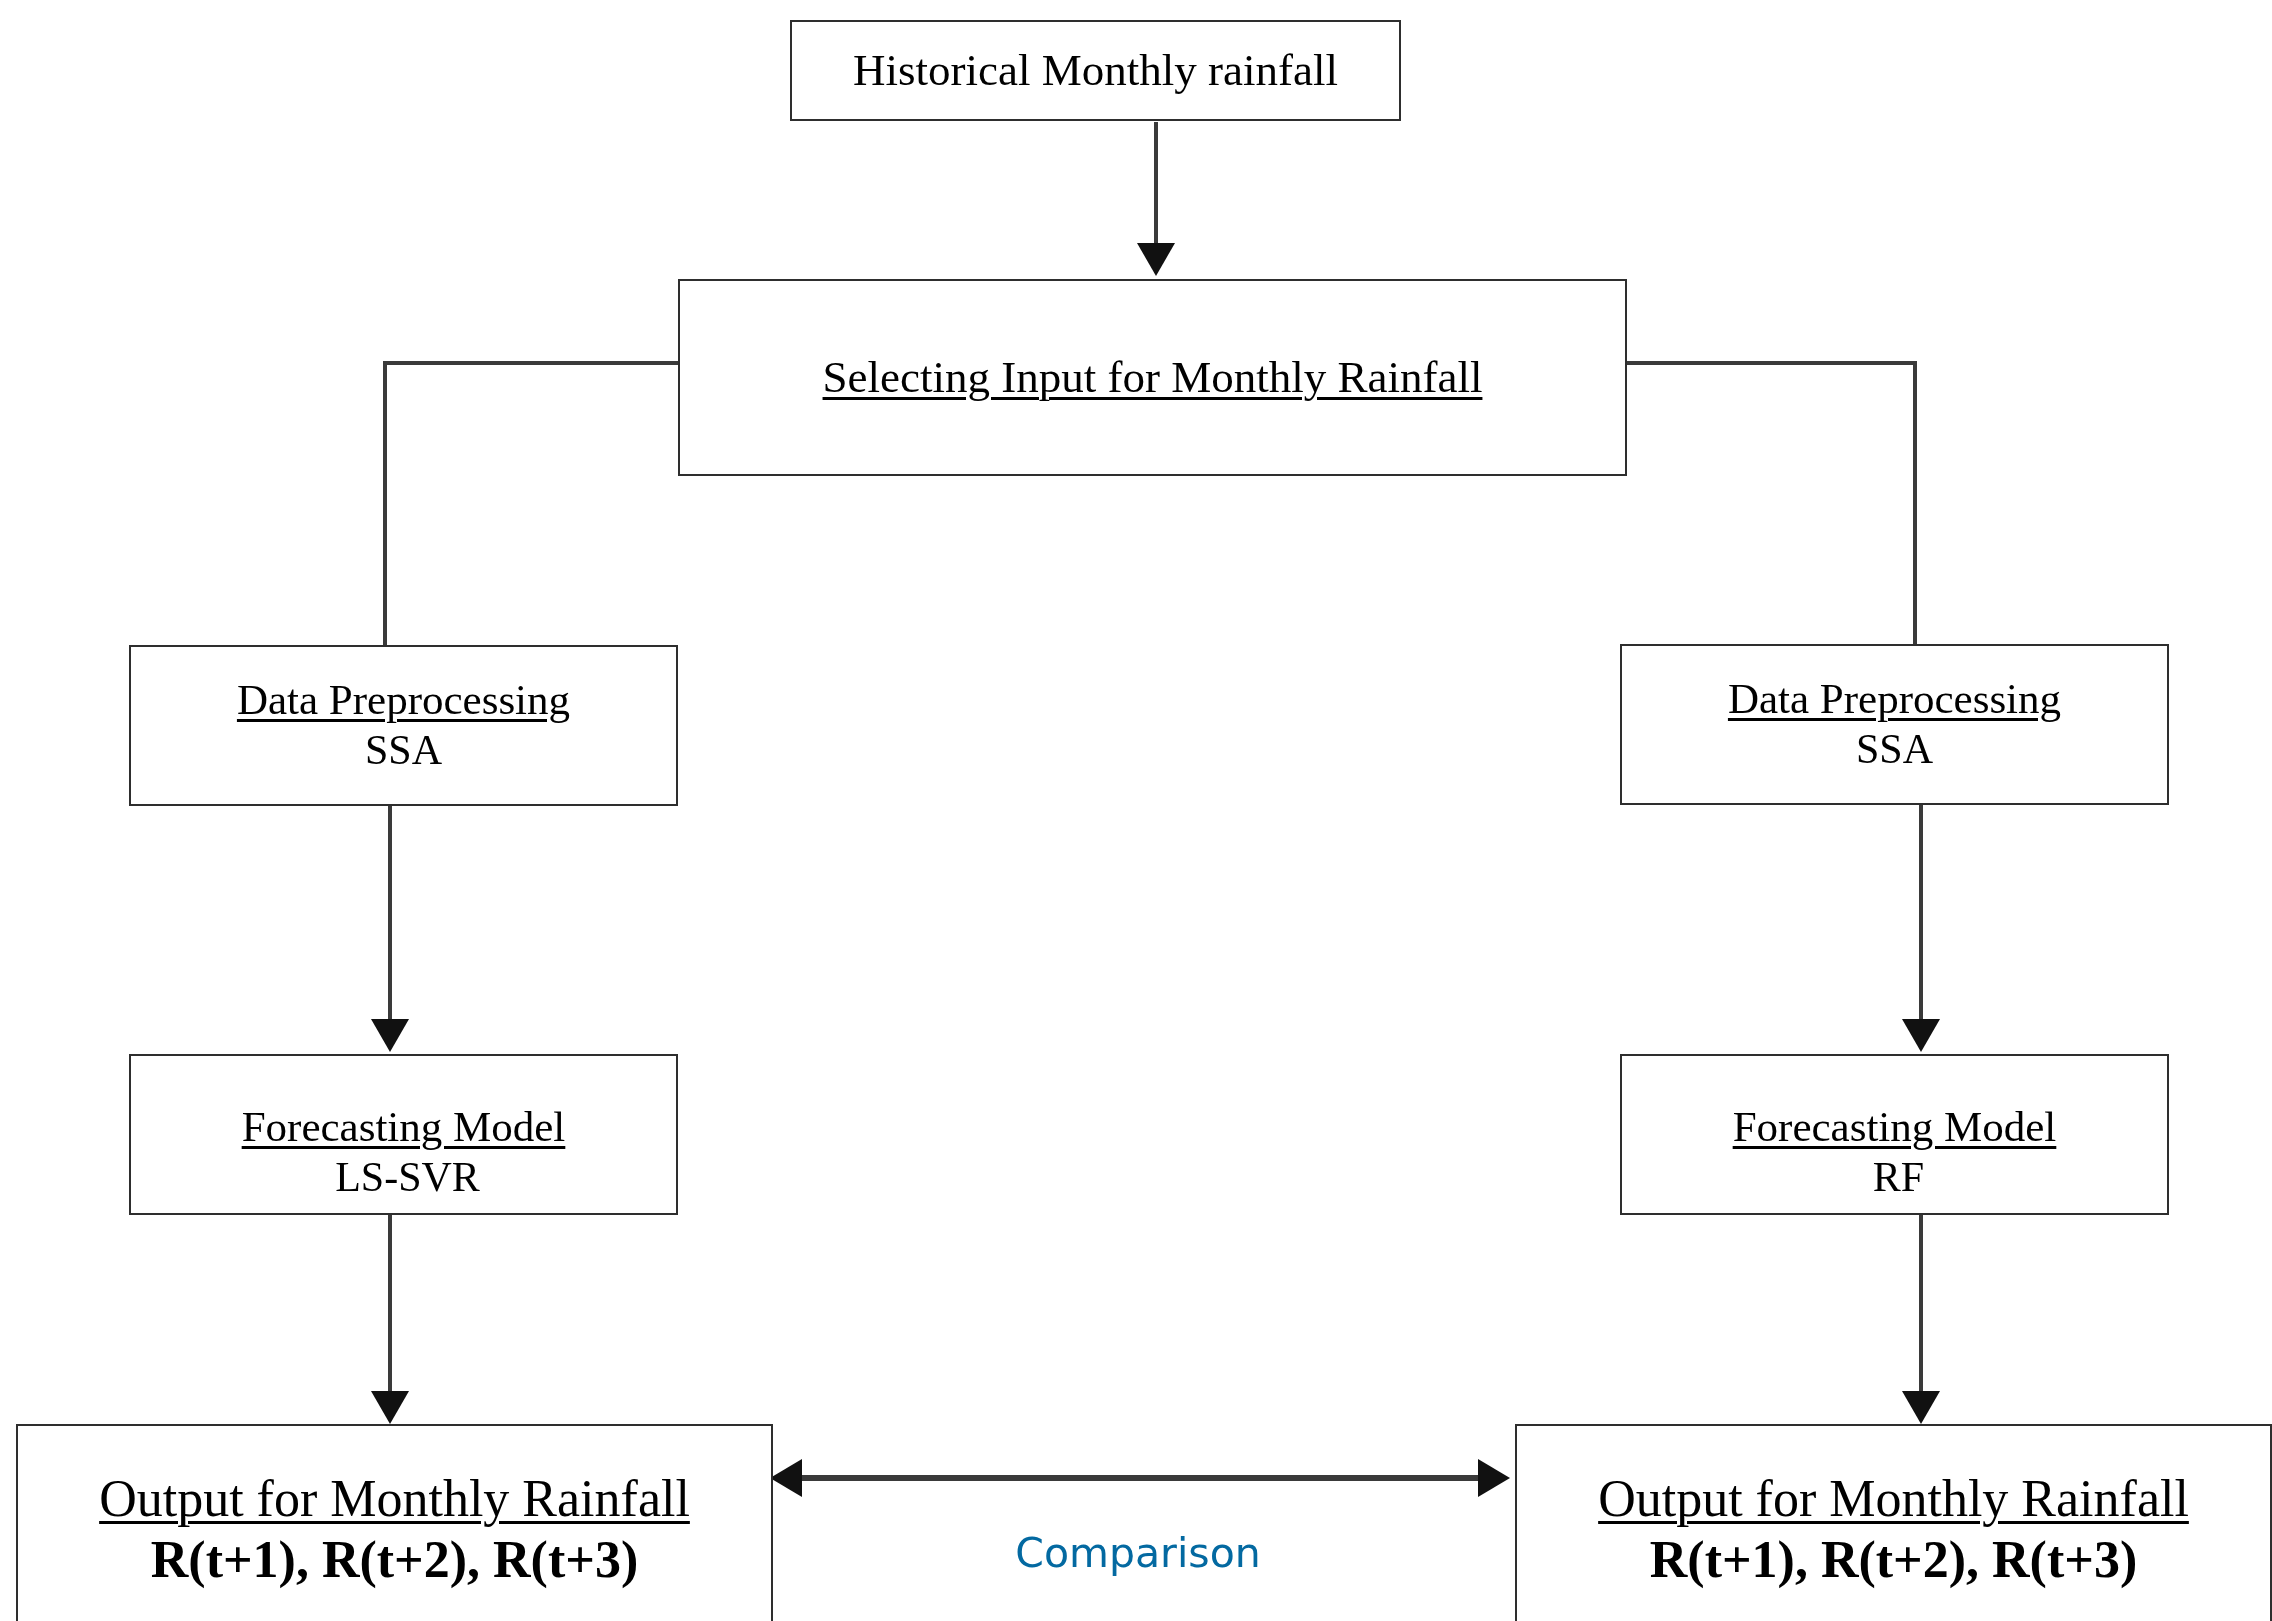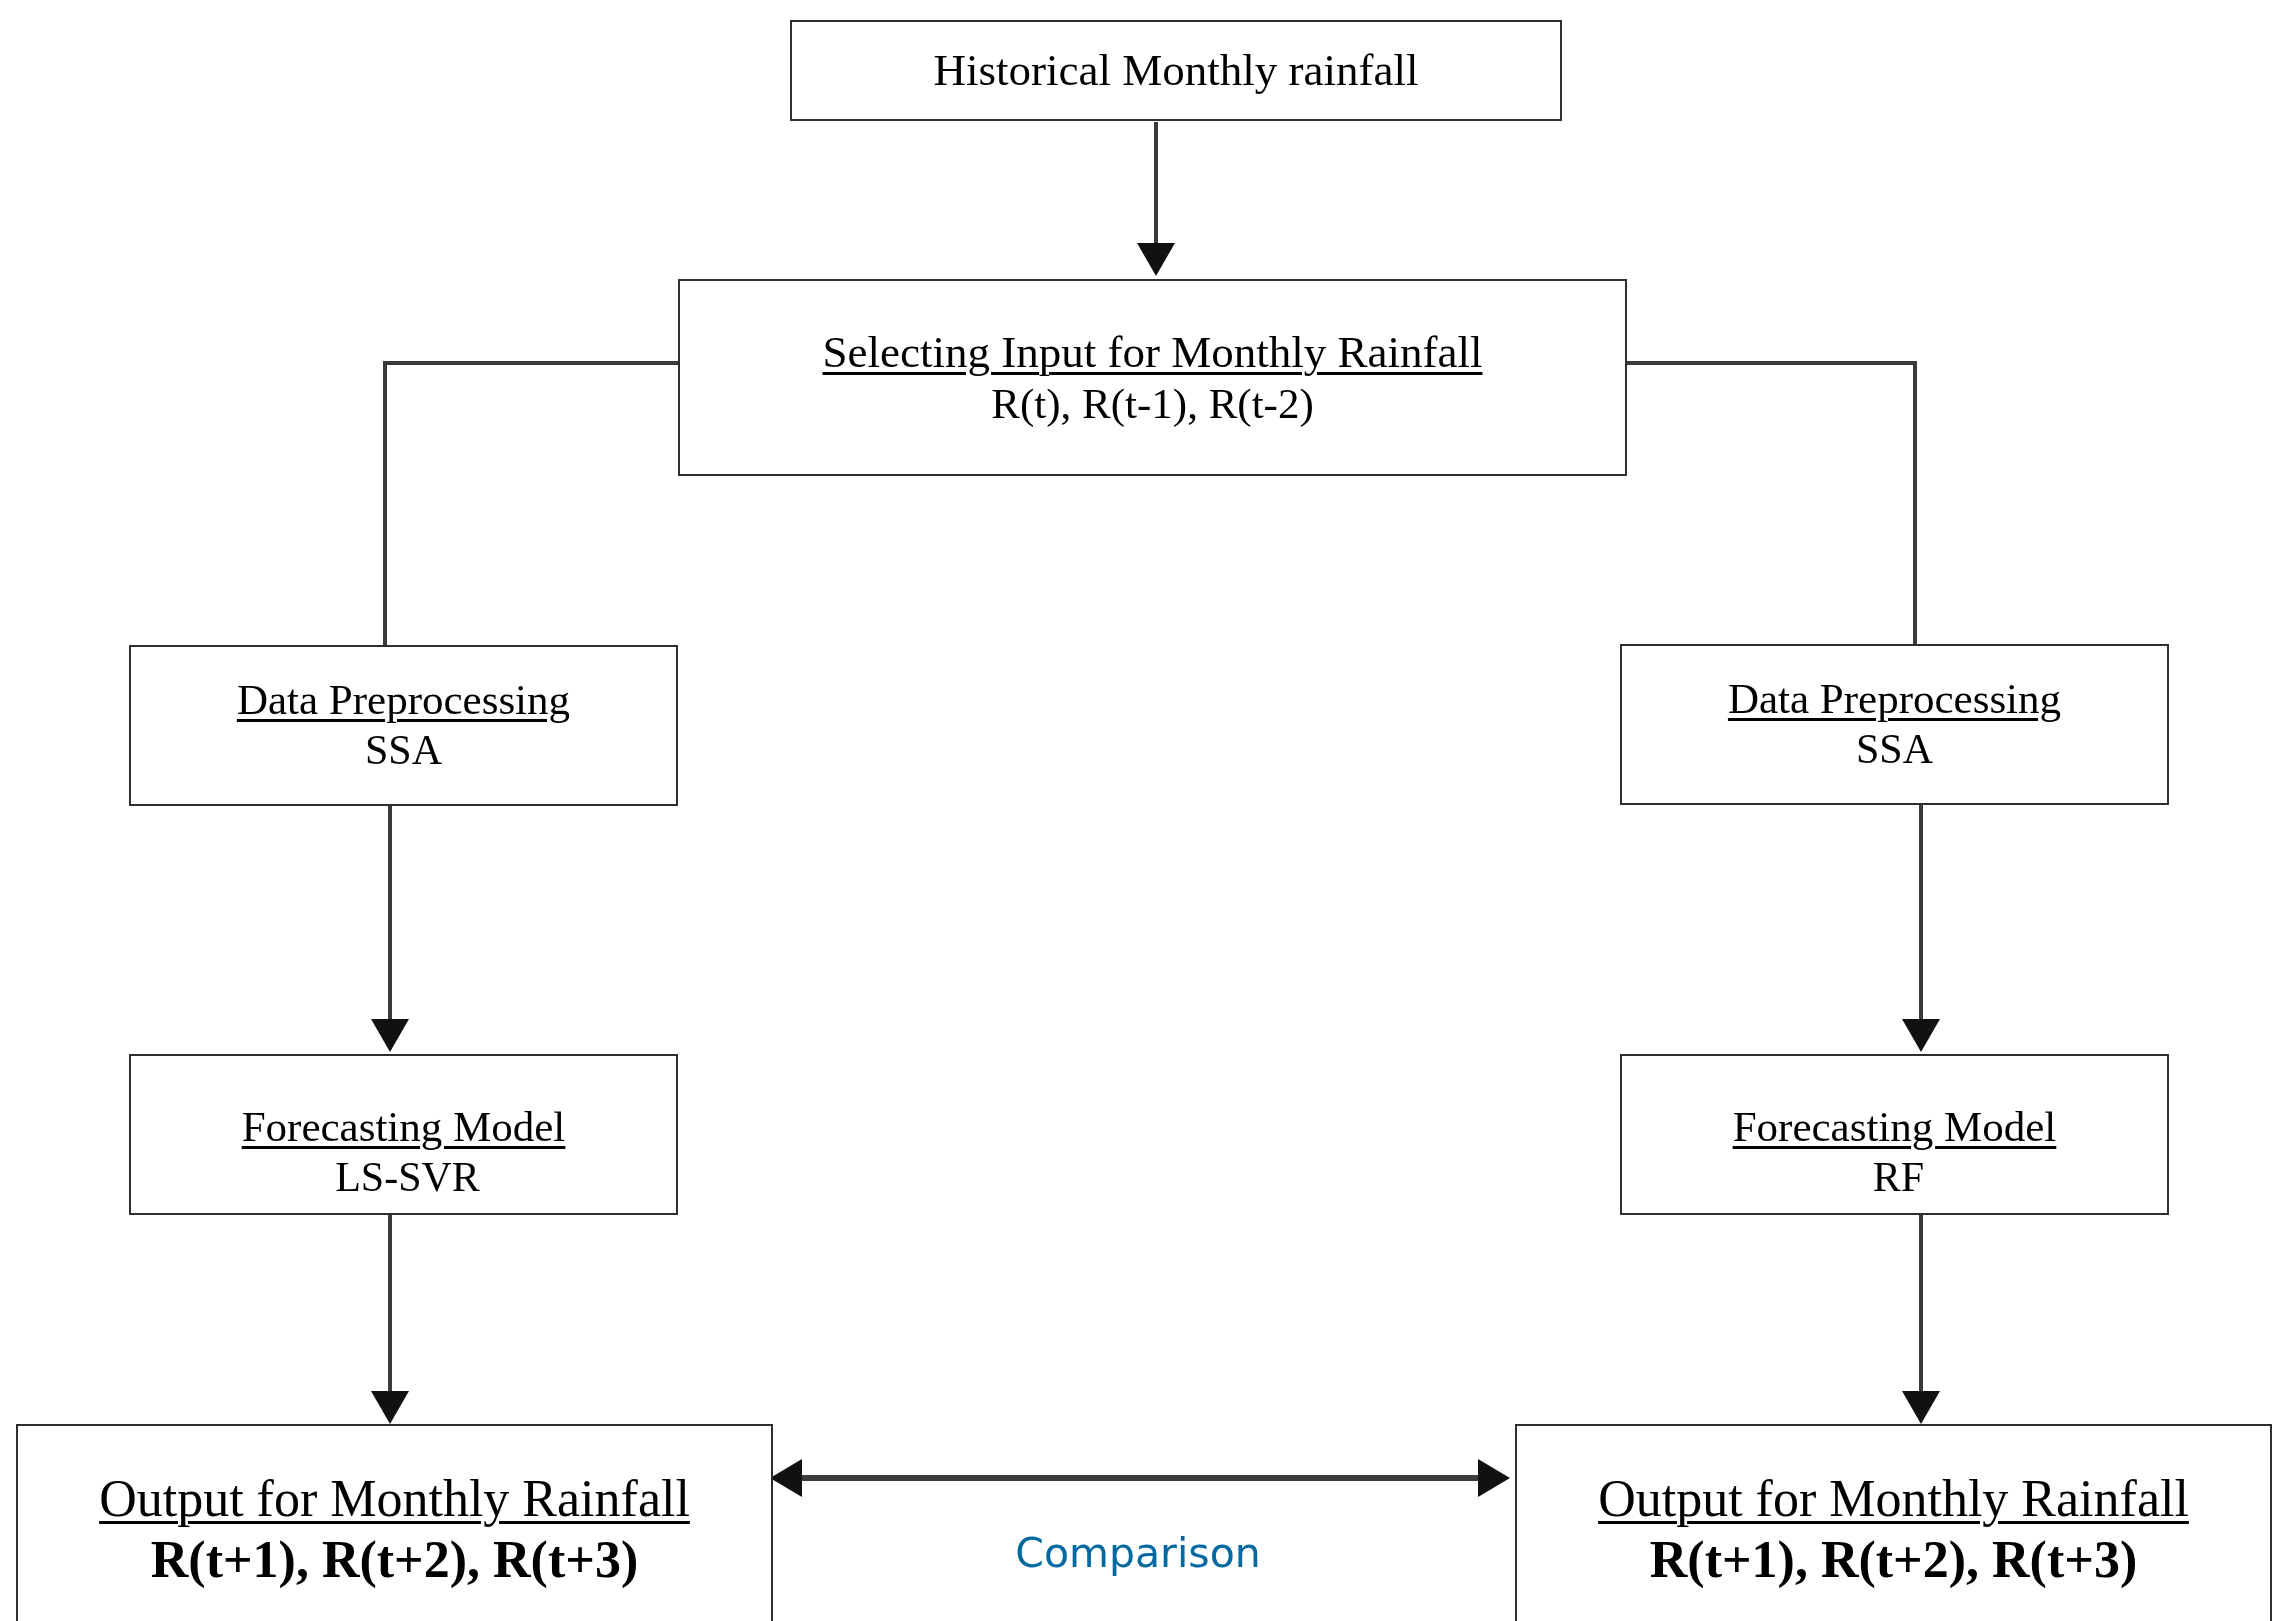--- a/index.html
+++ b/index.html
@@ -37,21 +37,21 @@
     font-family: "Liberation Serif", "DejaVu Serif", serif;
   }
   .node .line1.underlined {
     text-decoration: underline;
     text-underline-offset: 5px;
     text-decoration-thickness: 2.9px;
     text-align: right;
   }
 
   
-  #node-historical   { left: 790px; top: 20px;   width: 772px; height: 101px; }
+  #node-historical   { left: 790px; top: 20px;   width: 611px; height: 101px; }
   #node-select-input { left: 678px;  top: 279px;  width: 949px; height: 197px; }
   #node-prep-left    { left: 129px;  top: 645px;  width: 549px;  height: 161px; }
   #node-prep-right   { left: 1620px; top: 644px;  width: 549px;  height: 161px; }
   #node-model-left   { left: 129px;  top: 1054px; width: 549px;  height: 161px; }
   #node-model-right  { left: 1620px; top: 1054px; width: 549px;  height: 161px; }
   #node-output-left  { left: 16px;   top: 1424px; width: 757px; height: 210px; }
   #node-output-right { left: 1515px; top: 1424px; width: 757px; height: 210px; }
 
   #node-historical .line1      { font-size: 45px; }
   #node-select-input .line1    { font-size: 45px; }
@@ -182,21 +182,20 @@
   <div class="arrowhead-left" id="edge-comparison-head-left"></div>
   <div class="arrowhead-right" id="edge-comparison-head-right"></div>
   <div id="comparison-label">Comparison</div>
 
   <div class="node" id="node-historical">
     <span class="line1">Historical Monthly rainfall</span>
   </div>
 
   <div class="node" id="node-select-input">
     <span class="line1 underlined">Selecting Input for Monthly Rainfall</span>
-    <span class="line2">R(t), R(t-1), R(t-2)</span>
   </div>
 
   <div class="node" id="node-prep-left">
     <span class="line1 underlined">Data Preprocessing</span>
     <span class="line2">SSA</span>
   </div>
 
   <div class="node" id="node-prep-right">
     <span class="line1 underlined">Data Preprocessing</span>
     <span class="line2">SSA</span>

